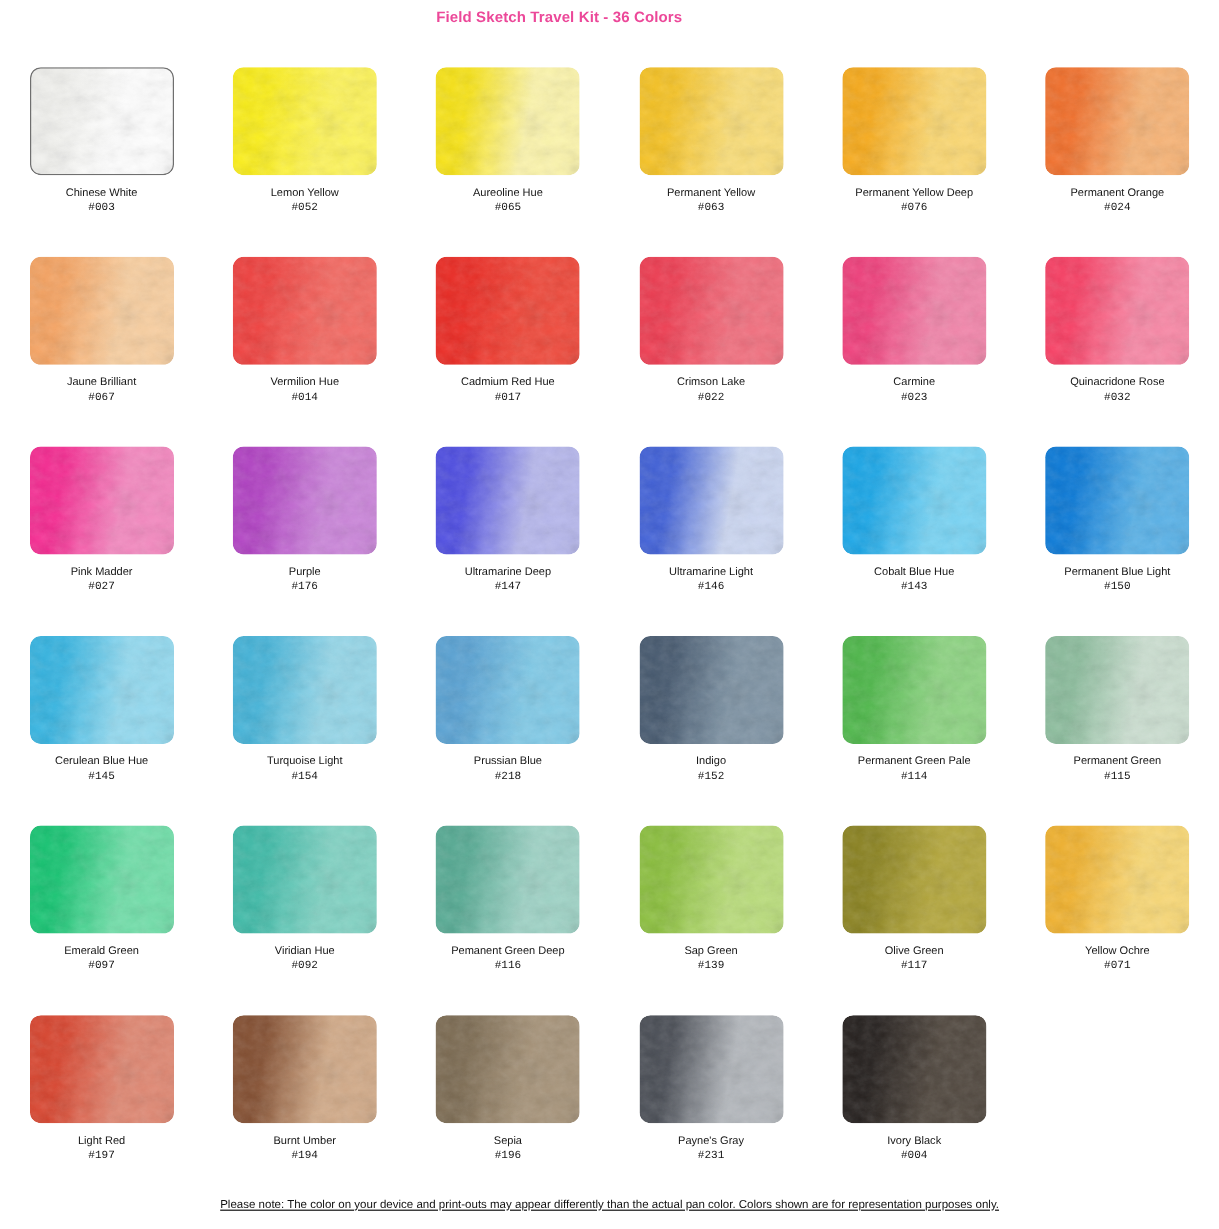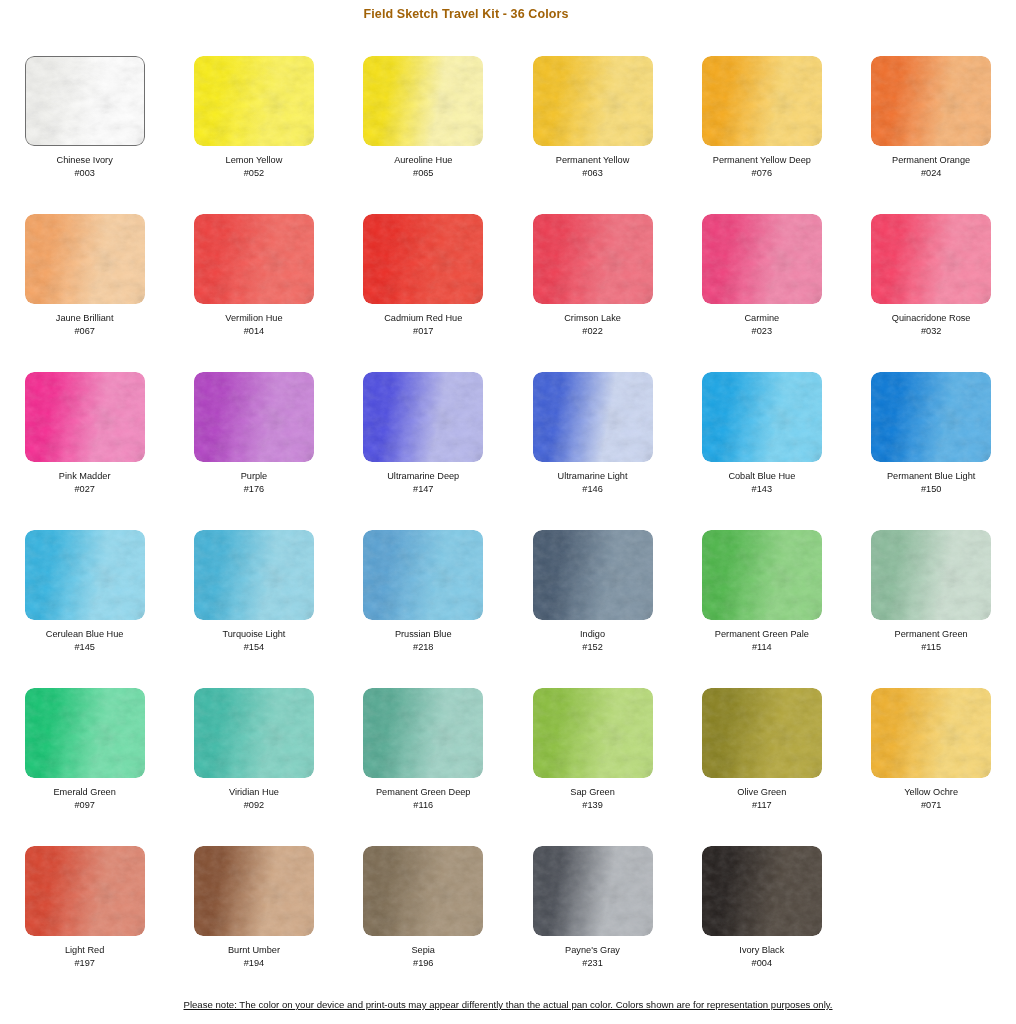--- a/index.html
+++ b/index.html
@@ -20,21 +20,21 @@
     position: absolute;
     top: 0;
     left: 0;
     width: 932px;
     height: 28px;
     line-height: 28px;
     text-align: center;
     font-size: 12.5px;
     font-weight: bold;
     letter-spacing: 0.1px;
-    color: #a16207;
+    color: #ec4899;
   }
   #swatch-grid {
     position: absolute;
     top: 56px;
     left: 0;
     width: 1016px;
     display: grid;
     grid-template-columns: repeat(6, 169.3px);
     grid-auto-rows: 158px;
     justify-items: center;
@@ -88,20 +88,21 @@
     line-height: 11.6px;
     text-align: center;
     color: #151515;
     white-space: nowrap;
   }
   .swatch-code {
     font-size: 9.2px;
     line-height: 12px;
     text-align: center;
     color: #151515;
+    font-family: Liberation Mono, monospace;
   }
   #footer-note {
     position: absolute;
     left: 0;
     bottom: 14px;
     width: 1016px;
     text-align: center;
     font-size: 9.6px;
     color: #111111;
     text-decoration: underline;
@@ -136,21 +137,21 @@
       <div class="swatch-chip">
         <div class="chip-base" style="background: linear-gradient(100deg, rgb(242, 242, 239) 0%, rgb(242, 242, 239) 22%, rgb(255, 255, 255) 62%, rgb(255, 255, 255) 100%);"></div>
         <svg class="chip-texture" width="120" height="90">
           <rect width="120" height="90" filter="url(#paperNoise)" opacity="0.55"></rect>
         </svg>
         <svg class="chip-texture-light" width="120" height="90">
           <rect width="120" height="90" filter="url(#paperNoise2)" opacity="0.5"></rect>
         </svg>
         <div class="chip-outline"></div>
       </div>
-      <div class="swatch-name">Chinese Ivory</div>
+      <div class="swatch-name">Chinese White</div>
       <div class="swatch-code">#003</div>
     </div>
     <div class="swatch-cell">
       <div class="swatch-chip">
         <div class="chip-base" style="background: linear-gradient(100deg, rgb(251, 239, 26) 0%, rgb(251, 239, 26) 22%, rgb(253, 244, 92) 62%, rgb(253, 244, 92) 100%);"></div>
         <svg class="chip-texture" width="120" height="90">
           <rect width="120" height="90" filter="url(#paperNoise)" opacity="0.55"></rect>
         </svg>
         <svg class="chip-texture-light" width="120" height="90">
           <rect width="120" height="90" filter="url(#paperNoise2)" opacity="0.5"></rect>

